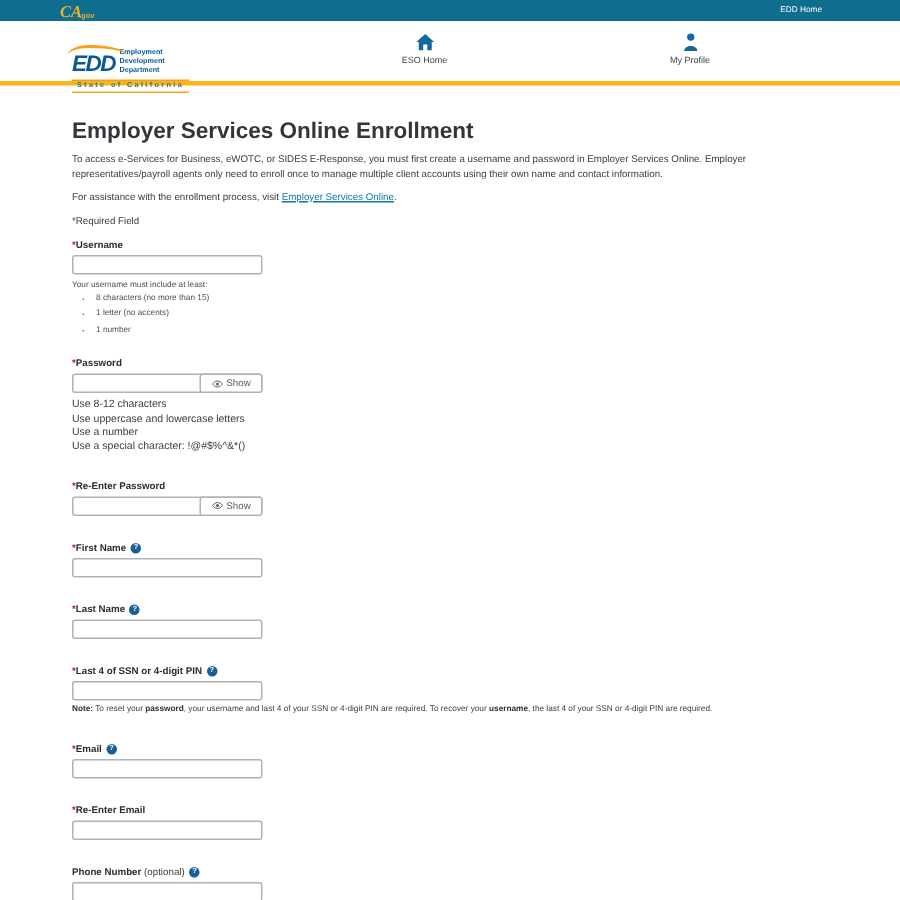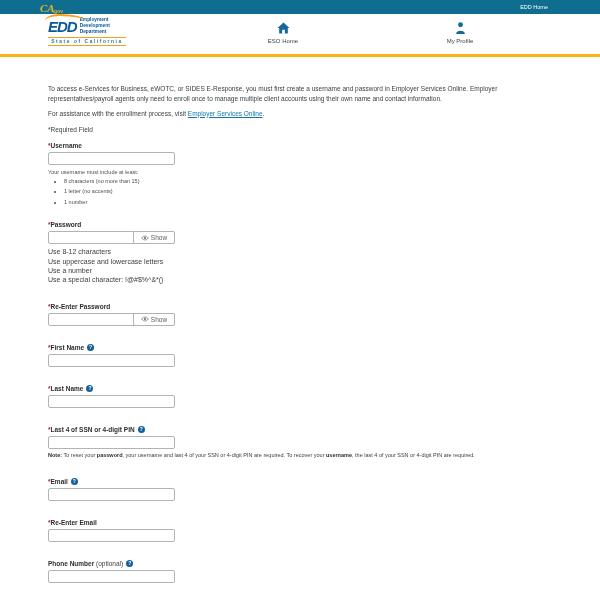--- a/index.html
+++ b/index.html
@@ -11,21 +11,21 @@
     justify-content: space-between; padding: 0 52px 0 40px; position: relative; }
   .ca-logo { color: #e6b32a; font-family: "Liberation Serif", serif; font-style: italic;
     font-weight: bold; font-size: 11px; line-height: 1; position: relative; top: 1px; }
   .ca-logo .gov { font-size: 5px; font-style: normal; font-family: "Liberation Sans", sans-serif;
     position: relative; top: 1px; left: -2px; }
   .topbar-link { color: #ffffff; font-size: 5.5px; text-decoration: none; }
 
   
   .header { height: 43px; background: #fff; border-bottom: 3px solid #f8b515; position: relative; }
 
-  .edd-logo { position: absolute; left: 48px; top: 0; width: 78px; }
+  .edd-logo { position: absolute; left: 48px; top: 16px; width: 78px; }
   .edd-top { display: flex; align-items: flex-end; }
   .edd-acronym-wrap { position: relative; padding-top: 4px; }
   .edd-swoosh { position: absolute; top: 0; left: -3px; width: 40px; height: 10px;
     border-top: 2px solid #f8a01b; border-radius: 50% 90% 0 0 / 100% 100% 0 0; }
   .edd-acronym { font-size: 15px; font-weight: bold; font-style: italic; color: #0b5899;
     letter-spacing: -1px; line-height: 1; }
   .edd-lines { display: flex; flex-direction: column; margin-left: 3px; padding-bottom: 1px; }
   .edd-lines span { font-size: 4.8px; font-weight: bold; color: #0b5899; line-height: 1.25; }
   .edd-tagline { margin-top: 1px; border-top: 1.5px solid #f8a01b; border-bottom: 1.5px solid #f8a01b;
     padding: 1px 0; font-size: 4.8px; font-weight: bold; color: #20789d;
@@ -113,20 +113,21 @@
         <circle cx="10" cy="5" r="4.5" fill="#15689e"></circle>
         <path d="M2 22 C2 14 18 14 18 22 Z" fill="#15689e"></path>
       </svg>
     </span>
     <span class="nav-label">My Profile</span>
   </a>
 </div>
 
 <div class="main">
 
+  <h1 class="page-title">Employer Services Online Enrollment</h1>
 
   <p class="intro">To access e-Services for Business, eWOTC, or SIDES E-Response, you must first create a username and password in Employer Services Online. Employer representatives/payroll agents only need to enroll once to manage multiple client accounts using their own name and contact information.</p>
 
   <p class="assist"><span>For assistance with the enrollment process, visit </span><a>Employer Services Online</a><span>.</span></p>
 
   <p class="required-note">*Required Field</p>
 
   <div class="group group-user">
     <label class="field-label">
         <span><span class="req">*</span><span>Username</span></span>

